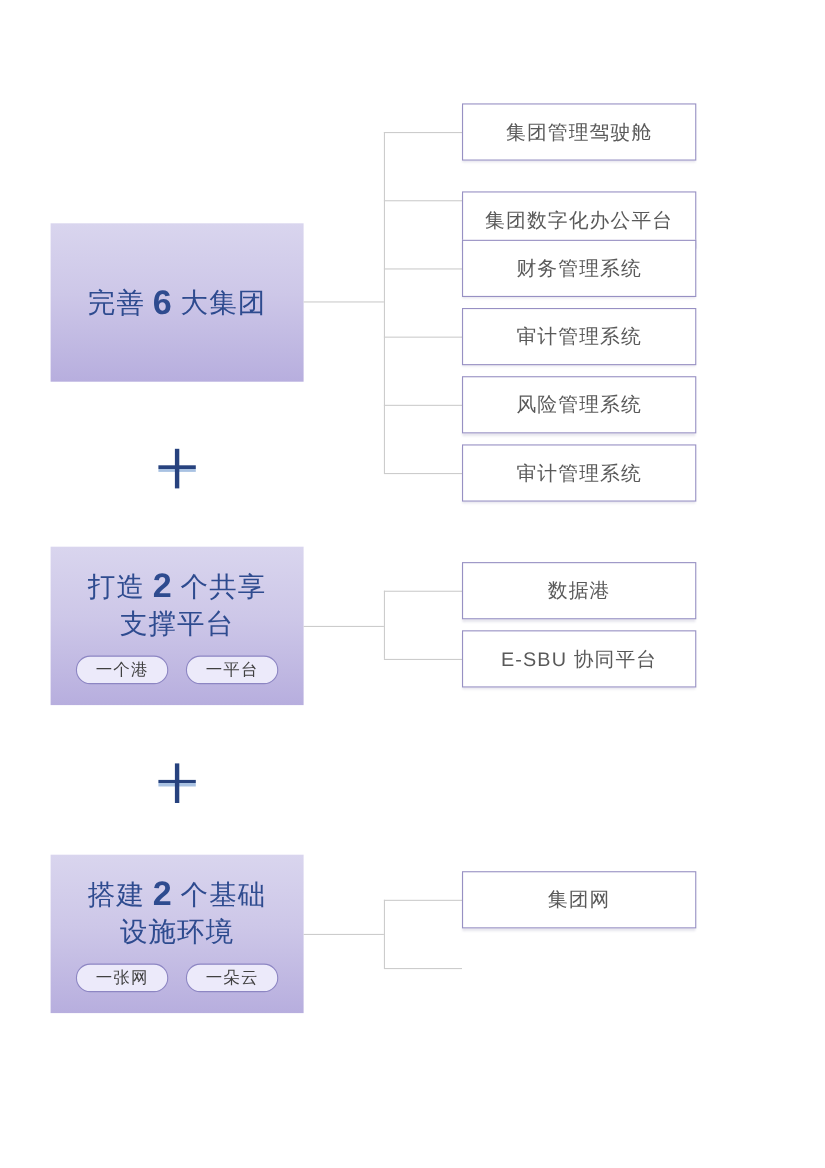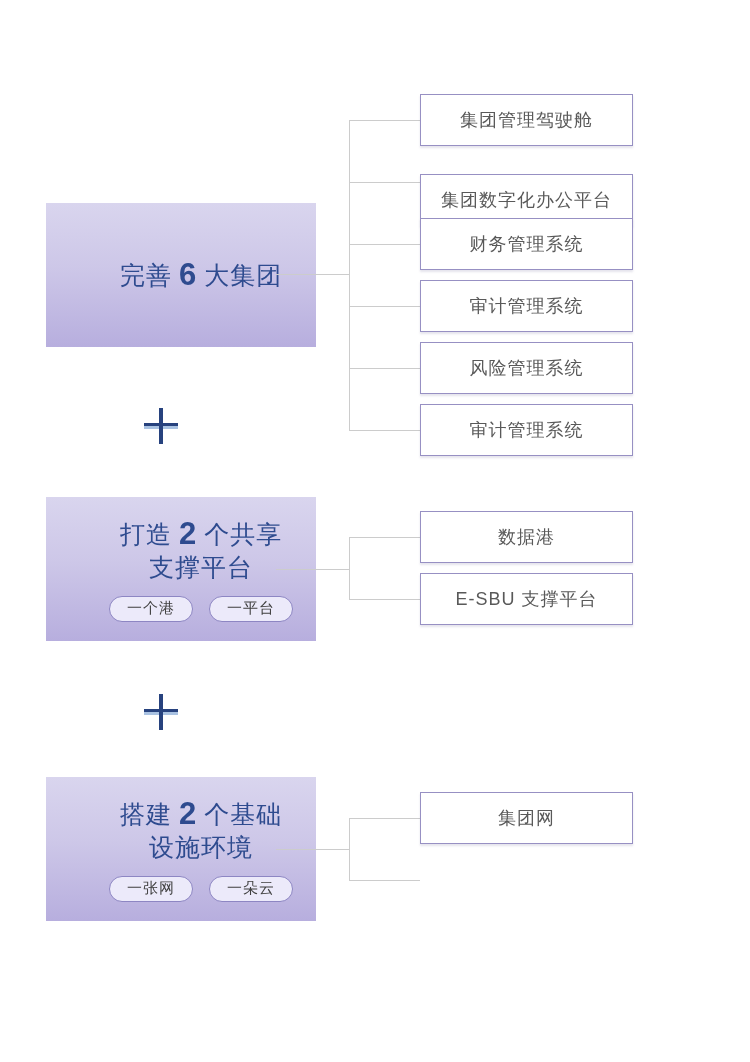--- a/index.html
+++ b/index.html
@@ -21,21 +21,20 @@
     left: 46px;
     width: 230px;
     height: 144px;
     background: linear-gradient(to bottom, #d9d5ee 0%, #cdc7e8 45%, #b7aede 100%);
     color: #2e4b8f;
     display: flex;
     flex-direction: column;
     align-items: center;
     justify-content: center;
     text-align: center;
-    padding-left: 40px;
   }
   .main-title {
     font-size: 25px;
     line-height: 33px;
     font-weight: 500;
     letter-spacing: 1px;
   }
   .big-num {
     font-size: 31px;
     font-weight: 600;
@@ -158,21 +157,21 @@
       <span class="badge">一平台</span>
     </div>
   </div>
 
   <div class="hline" style="left:276px;top:569px;width:73px"></div>
   <div class="vline" style="left:349px;top:537px;height:62px"></div>
   <div class="hline" style="left:349px;top:537px;width:71px"></div>
   <div class="hline" style="left:349px;top:599px;width:71px"></div>
 
   <div class="child-box" style="top:511px">数据港</div>
-  <div class="child-box" style="top:573px">E-SBU 支撑平台</div>
+  <div class="child-box" style="top:573px">E-SBU 协同平台</div>
 
   <div class="plus" style="top:694px">
     <div class="h"></div>
     <div class="v"></div>
   </div>
 
   <div class="main-box" style="top:777px">
     <div class="main-title">
       <div><span>搭建</span><span class="big-num">2</span><span>个基础</span></div>
       <div>设施环境</div>

